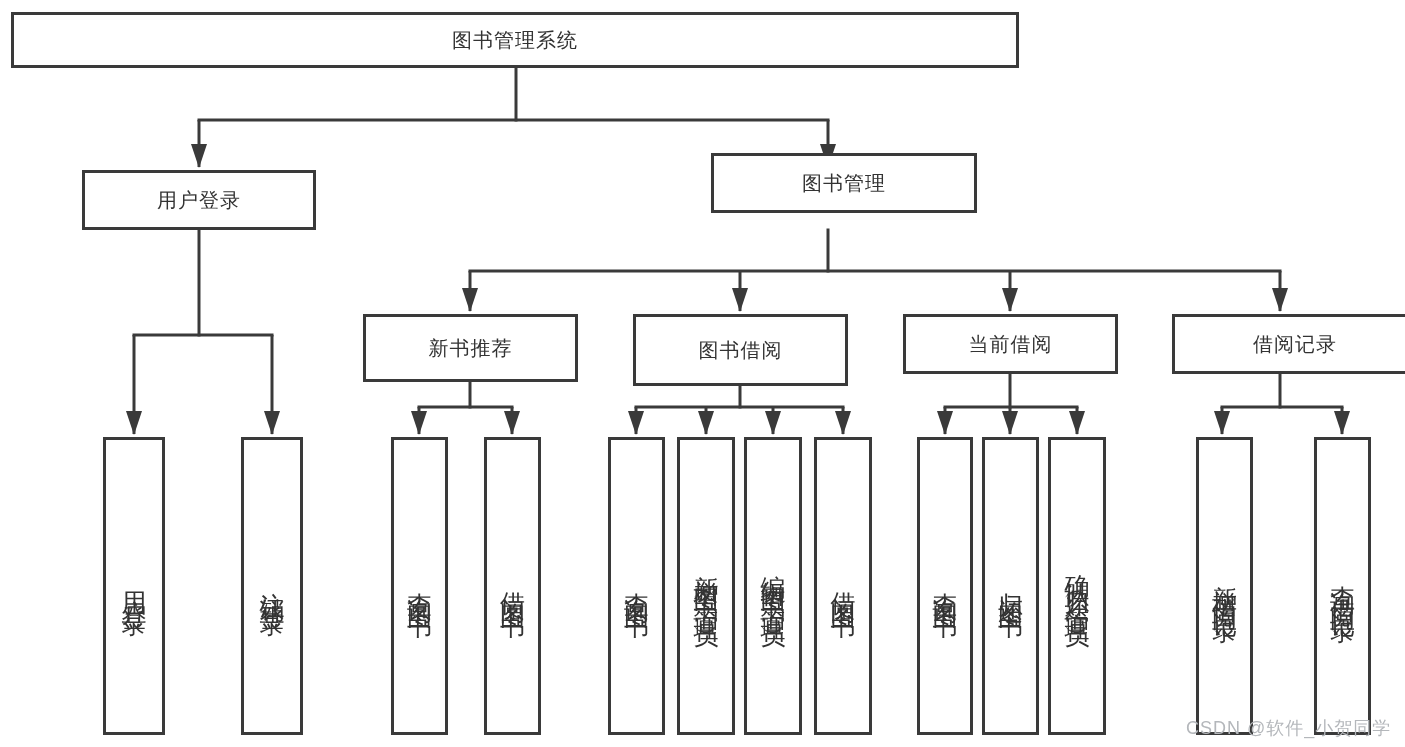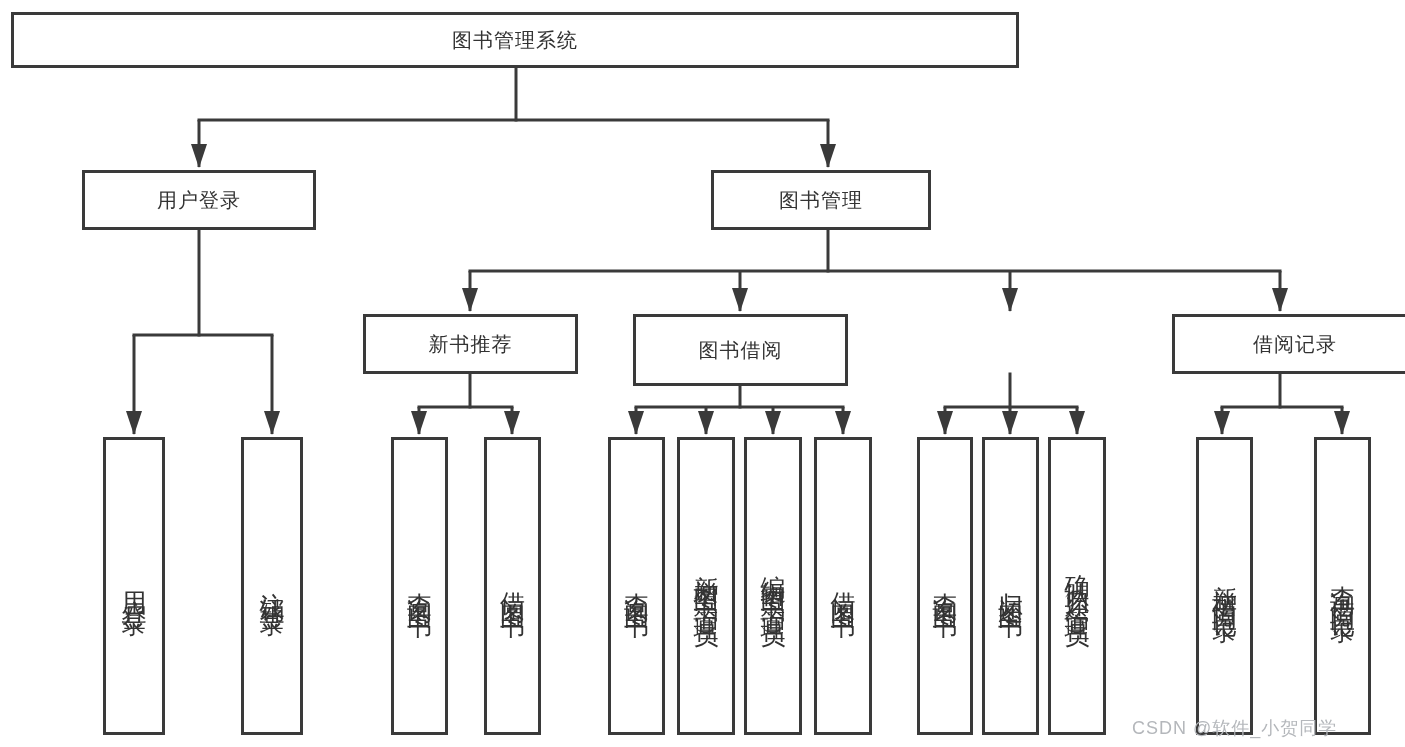--- a/index.html
+++ b/index.html
@@ -31,21 +31,21 @@
   }
   .box.v{
     writing-mode:vertical-rl;
     font-size:25px;
     letter-spacing:7px;
     line-height:1;
     padding:6px 0;
   }
   .watermark{
     position:absolute;
-    left:1132px;top:716px;
+    left:1186px;top:716px;
     font-size:18px;
     letter-spacing:1px;
     color:var(--watermark,#b4b7bb);
     z-index:4;
     white-space:nowrap;
   }
 </style>
 </head>
 <body>
 
@@ -96,24 +96,25 @@
       <path d="M1010,407 L1010,434"></path>
       <path d="M1077,407 L1077,434"></path>
       <path d="M1222,407 L1222,434"></path>
       <path d="M1342,407 L1342,434"></path>
     </g>
   </svg>
 
   <div class="box" style="left:11px;top:12px;width:1008px;height:56px">图书管理系统</div>
 
   <div class="box" style="left:82px;top:170px;width:234px;height:60px">用户登录</div>
-  <div class="box" style="left:711px;top:170px;width:220px;height:60px">图书管理</div>
+  <div class="box" style="left:711px;top:153px;width:266px;height:60px">图书管理</div>
 
-  <div class="box" style="left:363px;top:314px;width:215px;height:60px">新书推荐</div>
+  <div class="box" style="left:363px;top:314px;width:215px;height:68px">新书推荐</div>
   <div class="box" style="left:633px;top:314px;width:215px;height:72px">图书借阅</div>
+  <div class="box" style="left:903px;top:314px;width:215px;height:60px">当前借阅</div>
   <div class="box" style="left:1172px;top:314px;width:246px;height:60px">借阅记录</div>
 
   <div class="box v" style="left:103px;top:437px;width:62px;height:298px">用户登录</div>
   <div class="box v" style="left:241px;top:437px;width:62px;height:298px">注销登录</div>
 
   <div class="box v" style="left:391px;top:437px;width:57px;height:298px">查询图书</div>
   <div class="box v" style="left:484px;top:437px;width:57px;height:298px">借阅图书</div>
 
   <div class="box v" style="left:608px;top:437px;width:57px;height:298px">查询图书</div>
   <div class="box v" style="left:677px;top:437px;width:58px;height:298px">新增图书（管理员）</div>

